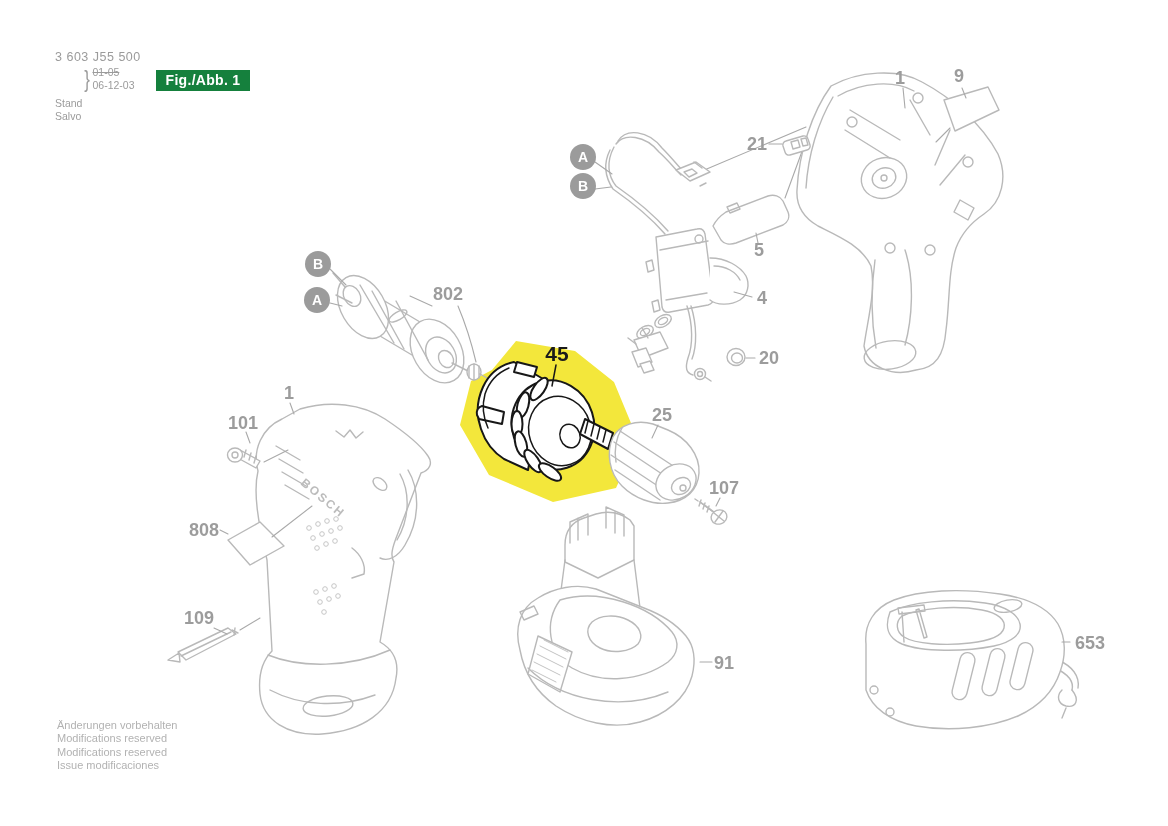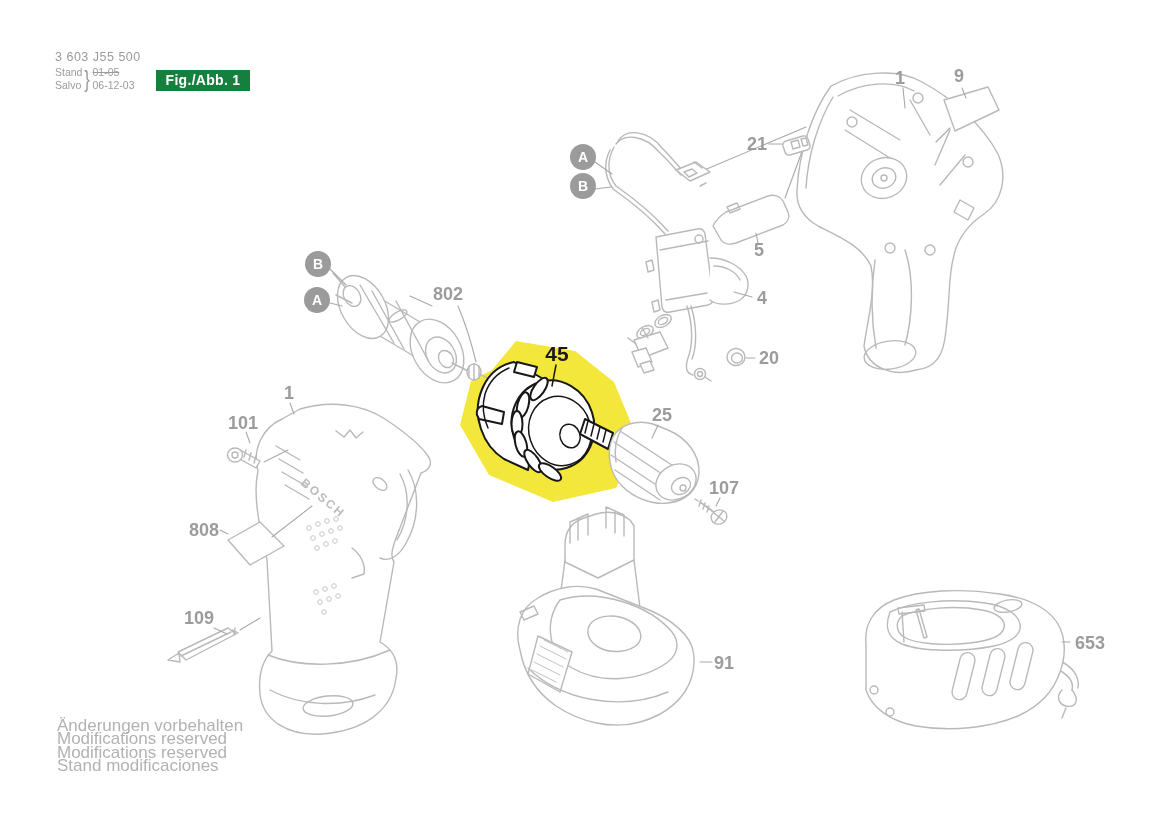--- a/index.html
+++ b/index.html
@@ -1,29 +1,29 @@
 <!DOCTYPE html>
 <html><head>
 <meta charset="utf-8">
 <style>
   html,body{margin:0;padding:0;background:#fff;}
   #stage{position:relative;width:1168px;height:826px;background:#fff;overflow:hidden;
          font-family:"Liberation Sans",sans-serif;padding-left:44px;}
   
   .part-number{position:absolute;left:55px;top:50px;font-size:12.5px;color:#9b9b9b;letter-spacing:.5px;}
   .issue-block{position:absolute;left:55px;top:66px;color:#9b9b9b;font-size:10.5px;line-height:12.5px;}
-  .issue-words{display:inline-block;vertical-align:top;}
+  .issue-words{display:inline-block;vertical-align:top;margin-top:31px;}
   .issue-brace{display:inline-block;vertical-align:top;font-size:24px;line-height:25px;
                font-weight:300;transform:scaleX(.7);margin:0 1px;}
   .issue-dates{display:inline-block;vertical-align:top;}
   .date-old{text-decoration:line-through;}
   .fig-box{position:absolute;left:156px;top:70px;width:94px;height:21px;background:#15803d;
            color:#fff;font-weight:700;font-size:14px;text-align:center;line-height:21px;letter-spacing:.3px;}
   
-  .footer{position:absolute;left:57px;top:719px;color:#b2b2b2;font-size:17px;line-height:13.4px;}
+  .footer{position:absolute;left:57px;top:719px;color:#b2b2b2;font-size:11px;line-height:13.4px;}
   
   svg{position:absolute;left:0;top:0;}
   .ln{fill:none;stroke:#b9b9b9;stroke-width:1.4;stroke-linecap:round;stroke-linejoin:round;}
   .fw{fill:#fff;stroke:#b9b9b9;stroke-width:1.4;stroke-linecap:round;stroke-linejoin:round;}
   .thin{fill:none;stroke:#c3c3c3;stroke-width:1;stroke-linecap:round;}
   .lead{fill:none;stroke:#a9a9a9;stroke-width:1.1;stroke-linecap:round;}
   .lbl{font:700 18px "Liberation Sans",sans-serif;fill:#9c9c9c;text-anchor:middle;}
   .lbl45{font:700 21px "Liberation Sans",sans-serif;fill:#1a1a1a;text-anchor:middle;}
   .blk{fill:#fff;stroke:#171717;stroke-width:2;stroke-linejoin:round;stroke-linecap:round;}
   .blkln{fill:none;stroke:#171717;stroke-width:1.5;stroke-linecap:round;}
@@ -317,16 +317,16 @@
       <path class="lead" d="M 1062,642 L 1070,642"></path>
       <text class="lbl" x="1090" y="649">653</text>
     </g>
 
   </svg>
 
   <div class="footer">
     <div>Änderungen vorbehalten</div>
     <div>Modifications reserved</div>
     <div>Modifications reserved</div>
-    <div>Stand modificaciones</div>
+    <div>Issue modificaciones</div>
   </div>
 
 </div>
 
 </body></html>

